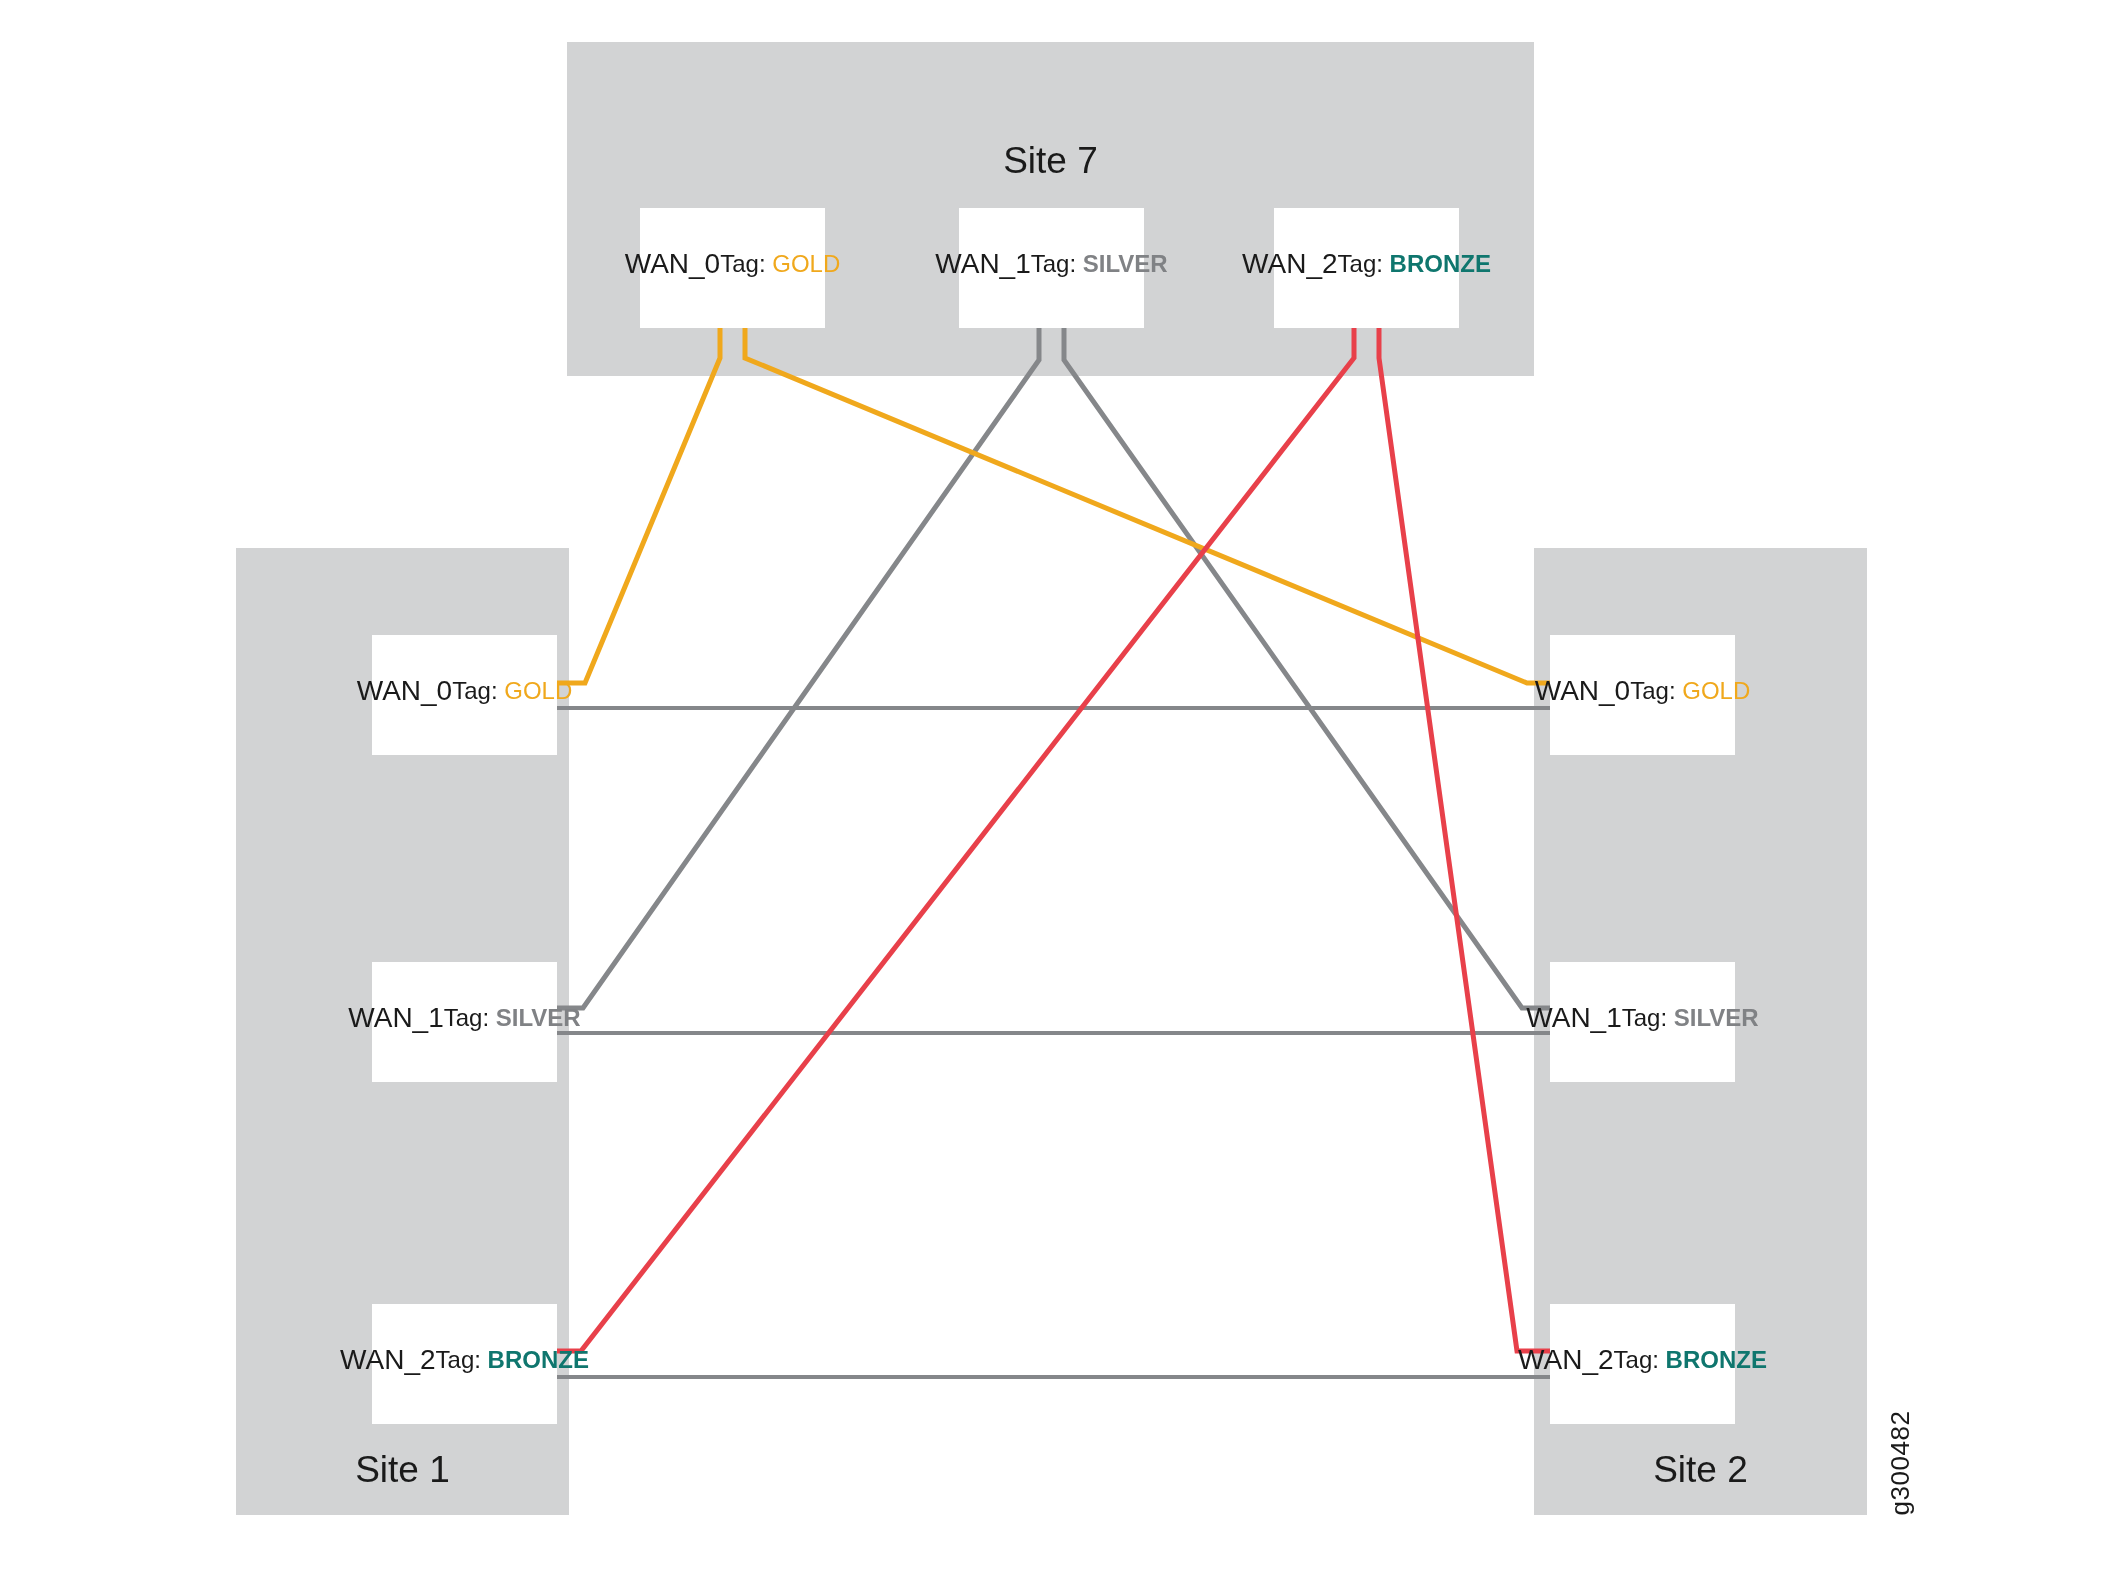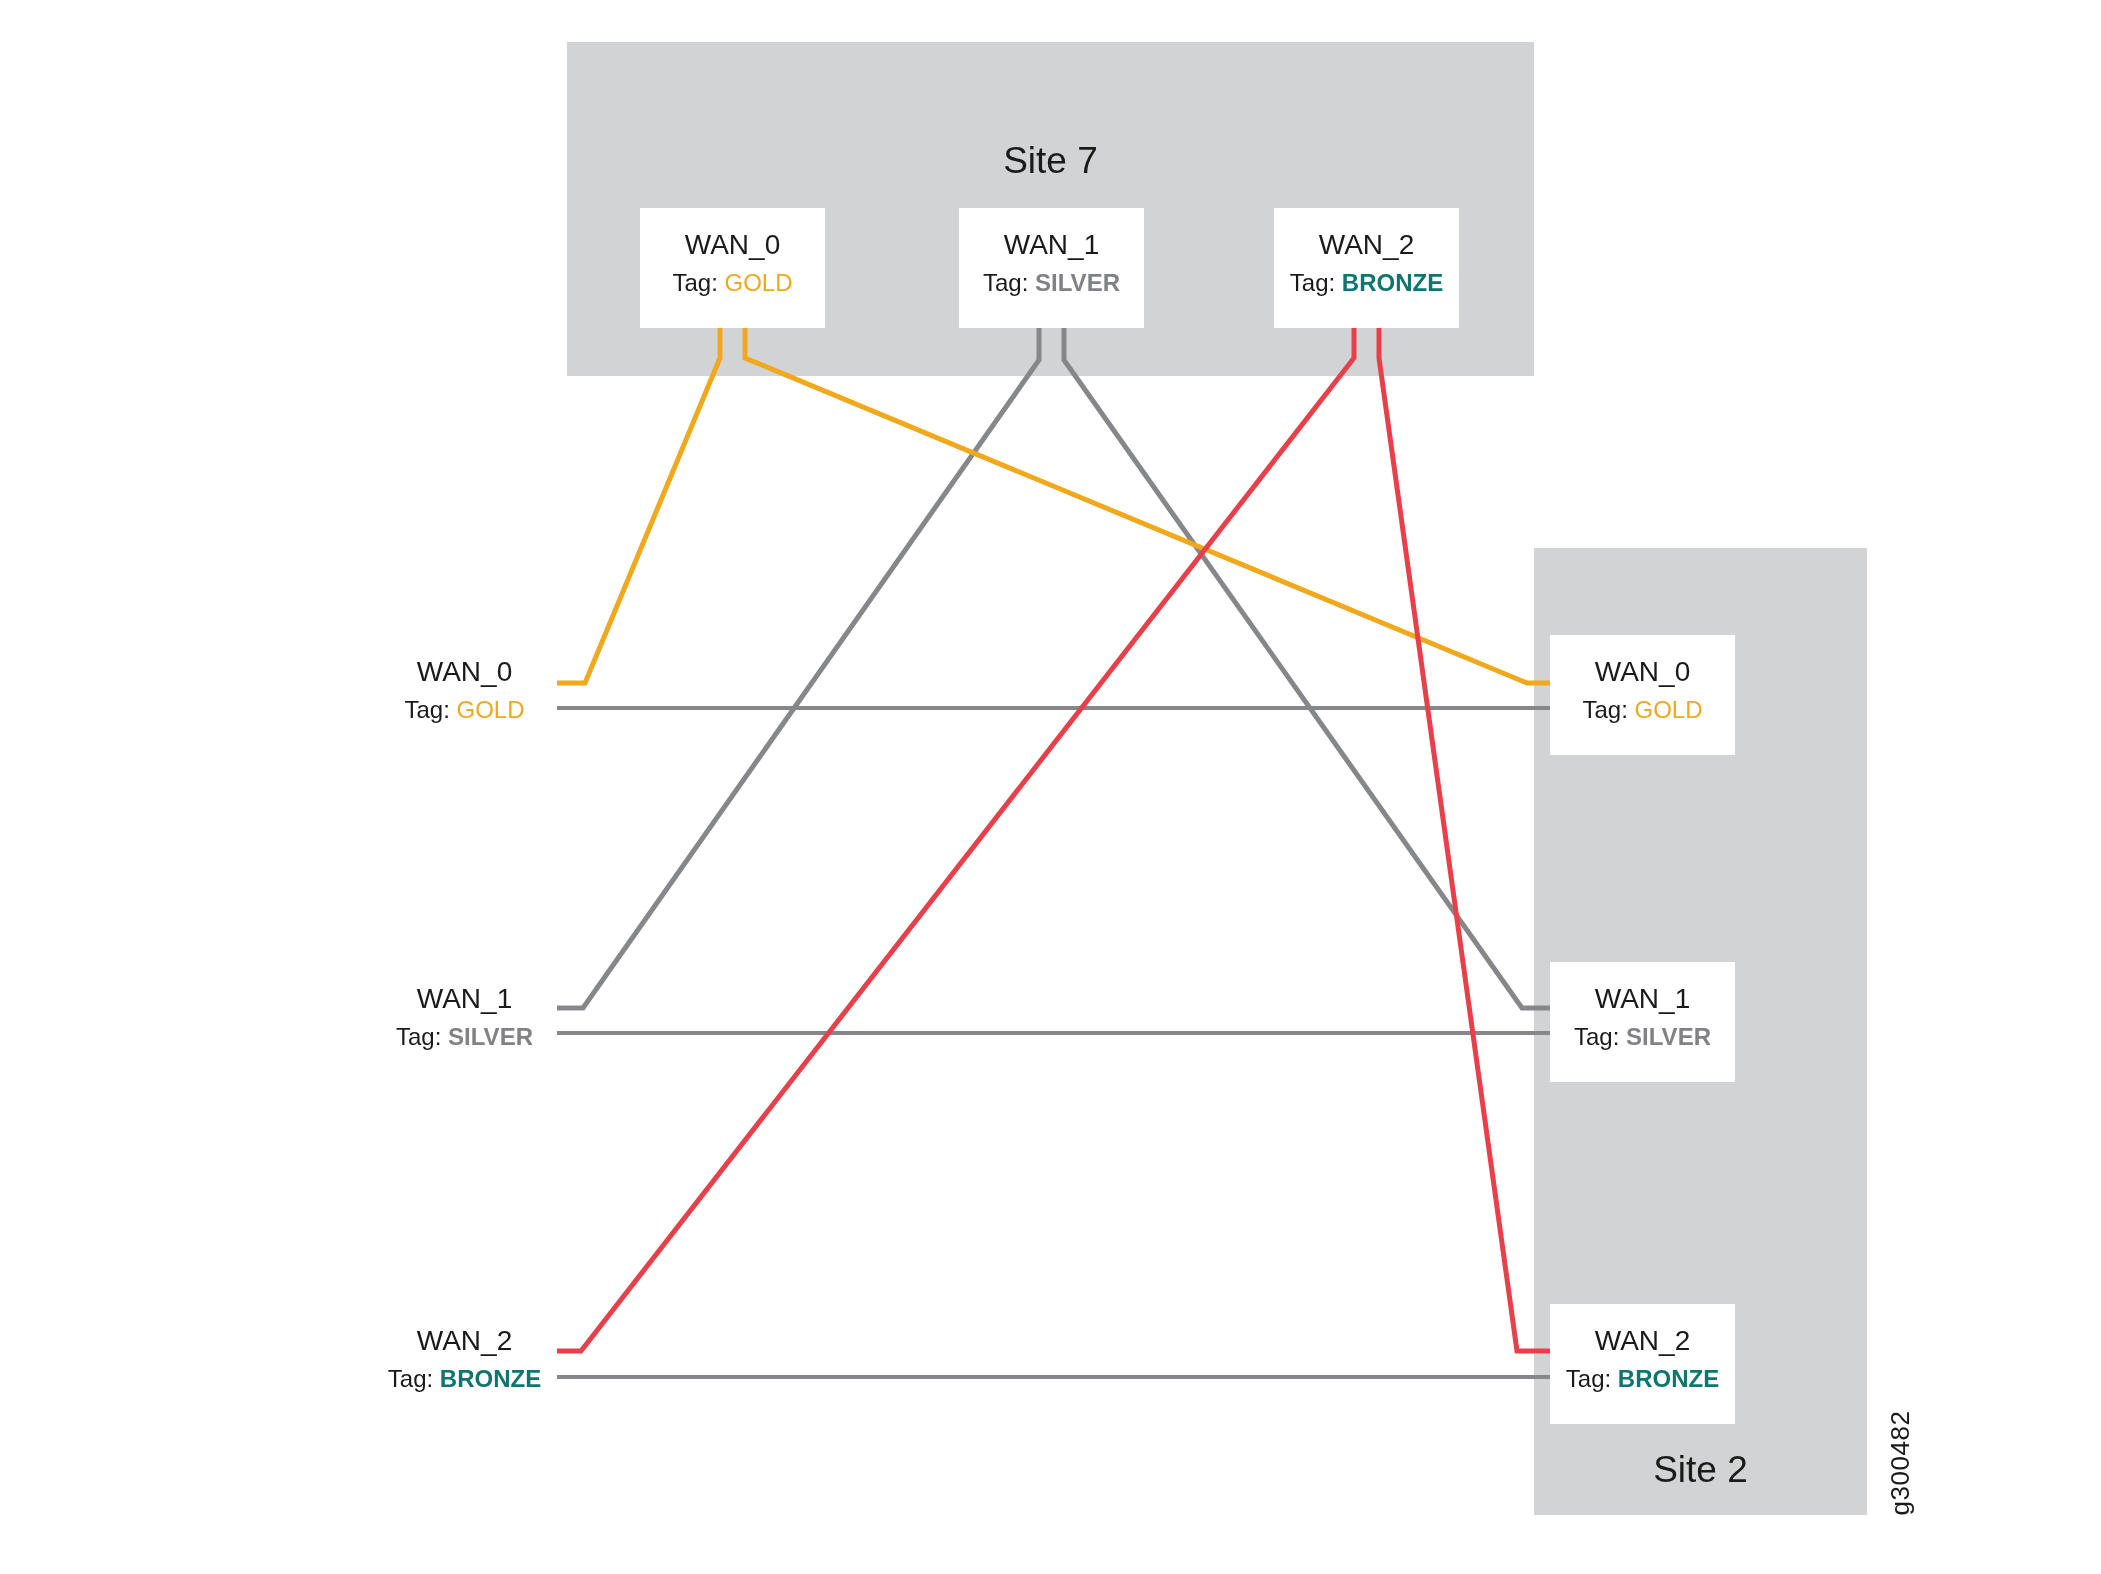--- a/index.html
+++ b/index.html
@@ -28,21 +28,21 @@
   svg.links{position:absolute;left:0;top:0;z-index:2;}
   polyline{fill:none;stroke-linejoin:miter;stroke-linecap:butt;}
   .stroke-gold{stroke:#f0a81c;stroke-width:5;}
   .stroke-silver{stroke:#85878a;stroke-width:5;}
   .stroke-bronze{stroke:#e8404a;stroke-width:5;}
   .thin{stroke:#85878a;stroke-width:4;}
 
   
   .wan{
     position:absolute;width:185px;height:120px;background:#ffffff;z-index:3;
-    display:flex;flex-direction:column;justify-content:center;align-items:center;
+    display:flex;flex-direction:row;justify-content:center;align-items:center;
     padding-bottom:8px;box-sizing:border-box;
   }
   .wan .name{font-size:28px;line-height:38px;color:#1a1a1a;white-space:nowrap;}
   .wan .tagline{font-size:24px;line-height:38px;color:#1a1a1a;white-space:nowrap;}
   .tag-gold{color:#f0a81c;}
   .tag-silver{color:#808285;font-weight:bold;}
   .tag-bronze{color:#0f766e;font-weight:bold;}
 
   
   .s3w0{left:640px;top:208px;}
@@ -63,20 +63,23 @@
     letter-spacing:0.5px;z-index:3;
   }
 </style>
 </head>
 <body>
 
 <div class="canvas">
 
   <div class="site site3">
     <div class="site-title">Site 7</div>
+  </div>
+  <div class="site site1">
+    <div class="site-title">Site 1</div>
   </div>
   <div class="site site2">
     <div class="site-title">Site 2</div>
   </div>
 
   <svg class="links" width="2101" height="1574" viewBox="0 0 2101 1574">
     <polyline class="thin" points="557,708 1550,708"></polyline>
     <polyline class="thin" points="557,1033 1550,1033"></polyline>
     <polyline class="thin" points="557,1377 1550,1377"></polyline>
 

